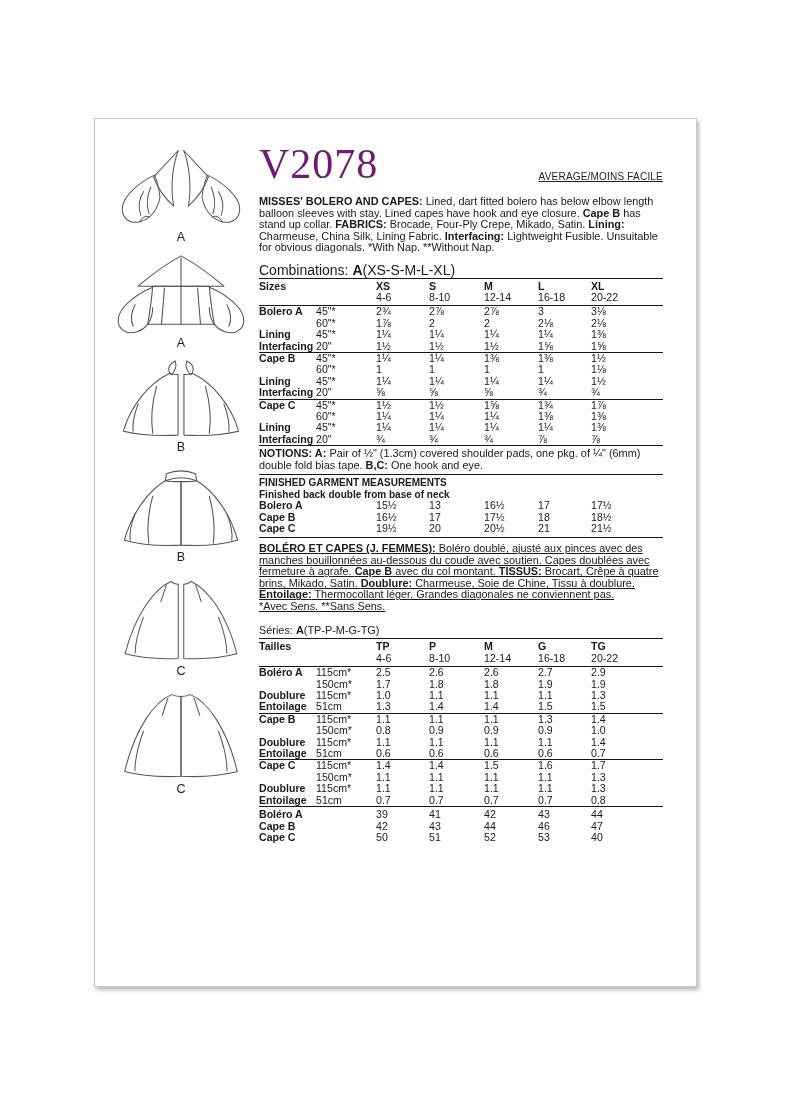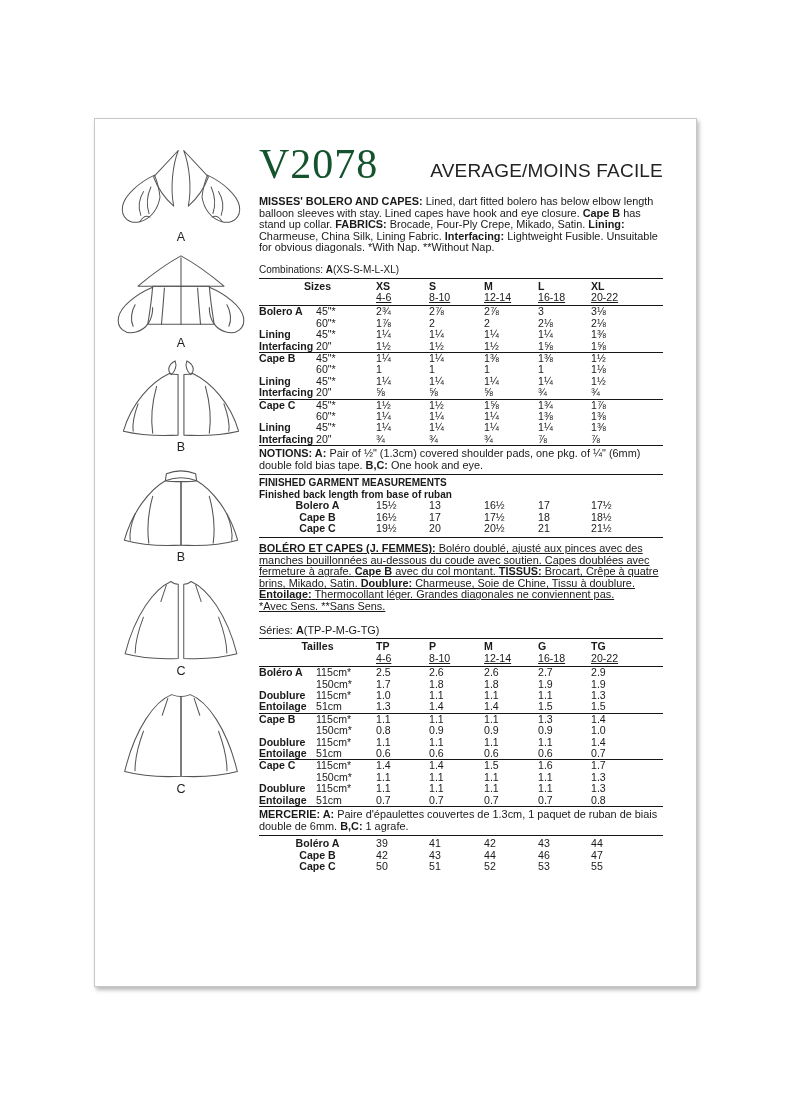--- a/index.html
+++ b/index.html
@@ -20,31 +20,31 @@
   .fig svg { display:block; margin:0 auto; }
   .figlabel { display:block; font-size:12.5px; line-height:13px; color:#222; margin-top:2px; }
   
   .content { position:absolute; left:164px; top:0; width:404px; }
   p { margin:0; }
   .b { font-weight:bold; }
   .nl { display:block; }
   .titlerow { position:relative; margin-top:22px; height:48px; }
   .sku {
     margin:0; font-family:"Liberation Serif", serif; font-weight:400;
-    font-size:42px; line-height:46px; letter-spacing:1px; color:#14532d;
+    font-size:42px; line-height:46px; letter-spacing:1px; color:#701a75;
   }
-  .difficulty { position:absolute; right:0; bottom:7px; font-size:19px; letter-spacing:0.2px; color:#222; }
+  .difficulty { position:absolute; right:0; bottom:7px; font-size:10px; letter-spacing:0.2px; color:#222;text-decoration:underline; }
   .desc { font-size:10.9px; line-height:11.5px; margin-top:7px; }
-  .combo { font-size:10px; line-height:12px; margin-top:10px; padding-bottom:2px; }
+  .combo { font-size:14px; line-height:12px; margin-top:10px; padding-bottom:2px; }
   .dtable { border-top:1.6px solid #161616; border-bottom:1.6px solid #161616; font-size:10.6px; }
   .trow { display:grid; grid-template-columns:57px 60px 53px 55px 54px 53px auto; line-height:11.4px; }
   .c { white-space:nowrap; }
-  .lab2 { grid-column:span 2;text-align:center; }
+  .lab2 { grid-column:span 2; }
   .thead { padding-top:2px; }
-  .thead2 { padding-bottom:2px; border-bottom:1.6px solid #161616;text-decoration:underline; }
+  .thead2 { padding-bottom:2px; border-bottom:1.6px solid #161616; }
   .tbody .trow.rule { border-top:1.6px solid #161616; }
   .notions { font-size:10.9px; line-height:11.5px; padding:2px 0 3px 0; border-bottom:1.6px solid #161616; }
   .meas { border-bottom:1.6px solid #161616; padding:2px 0 3px 0; font-size:10.6px; }
   .meas .mtitle { font-weight:bold; font-size:10px; line-height:11.5px; }
   .meas.last { border-bottom:none; }
   .desc2 { margin-top:5px;text-decoration:underline; }
   .series { font-size:10.9px; line-height:12px; margin-top:12px; padding-bottom:2px; }
   .fig path { fill:none; stroke:#565656; stroke-width:1.1; stroke-linecap:round; stroke-linejoin:round; }
 </style>
 </head>
@@ -287,21 +287,21 @@
             <span class="c">⅞</span>
           </div>
 
       </div>
     </div>
 
     <p class="notions"><span class="b">NOTIONS: A: </span><span>Pair of ½" (1.3cm) covered shoulder pads, one pkg. of ¼" (6mm) double fold bias tape. </span><span class="b">B,C:</span><span> One hook and eye.</span></p>
 
     <div class="meas">
       <div class="mtitle">FINISHED GARMENT MEASUREMENTS</div>
-      <div class="mtitle">Finished back length from base of ruban</div>
+      <div class="mtitle">Finished back double from base of neck</div>
 
         <div class="trow">
           <span class="c lab2 b">Bolero A</span>
           <span class="c">15½</span>
           <span class="c">13</span>
           <span class="c">16½</span>
           <span class="c">17</span>
           <span class="c">17½</span>
         </div>
 
@@ -464,21 +464,20 @@
             <span class="c">0.7</span>
             <span class="c">0.7</span>
             <span class="c">0.7</span>
             <span class="c">0.7</span>
             <span class="c">0.8</span>
           </div>
 
       </div>
     </div>
 
-    <p class="notions"><span class="b">MERCERIE: A: </span><span>Paire d'épaulettes couvertes de 1.3cm, 1 paquet de ruban de biais double de 6mm. </span><span class="b">B,C:</span><span> 1 agrafe.</span></p>
 
     <div class="meas last">
 
         <div class="trow">
           <span class="c lab2 b">Boléro A</span>
           <span class="c">39</span>
           <span class="c">41</span>
           <span class="c">42</span>
           <span class="c">43</span>
           <span class="c">44</span>
@@ -492,19 +491,19 @@
           <span class="c">46</span>
           <span class="c">47</span>
         </div>
 
         <div class="trow">
           <span class="c lab2 b">Cape C</span>
           <span class="c">50</span>
           <span class="c">51</span>
           <span class="c">52</span>
           <span class="c">53</span>
-          <span class="c">55</span>
+          <span class="c">40</span>
         </div>
 
     </div>
 
   </div>
 </div>
 
 </body></html>

